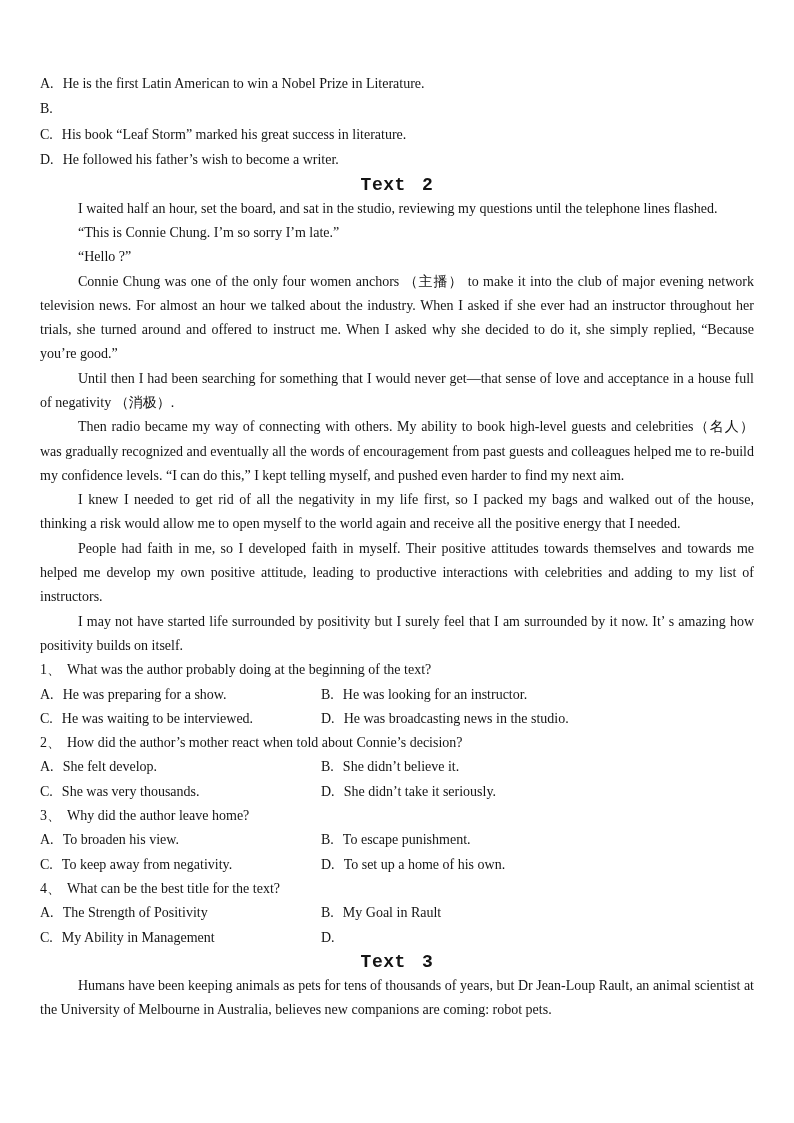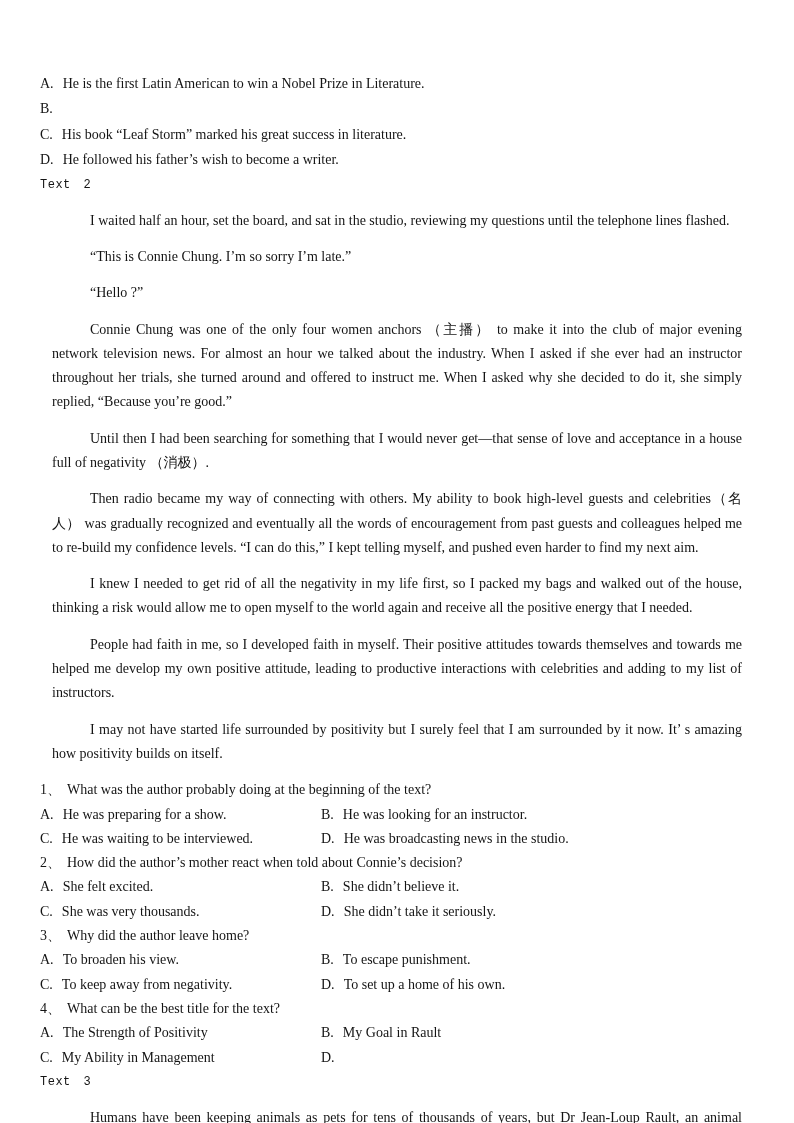--- a/index.html
+++ b/index.html
@@ -12,29 +12,30 @@
     font-size: 14px;
     overflow: hidden;
   }
   .page { width: 794px; height: 1123px; padding: 71px 40px 0 40px; }
 
   .opt-line { display: flex; line-height: 25.4px; }
   .label { flex: 0 0 auto; margin-right: 9px; }
 
   .heading {
     font-family: "Liberation Mono", "DejaVu Sans Mono", monospace;
-    font-weight: 400;
-    font-size: 12px;
+    font-weight: 700;
+    font-size: 18px;
+    text-align: center;
     line-height: 24px;
     word-spacing: 5px;
     letter-spacing: 0.5px;
   }
 
   .para {
-    margin: 12px;
+    margin: 0;
     text-align: justify;
     text-indent: 38px;
     line-height: 24.3px;
   }
 
   .q-stem { display: flex; line-height: 24.3px; }
   .qnum { flex: 0 0 auto; margin-right: 6px; }
 
   .opt-row { display: flex; line-height: 24.3px; }
   .opt-cell { display: flex; }
@@ -105,21 +106,21 @@
   </div>
 
   <div>
     <div class="q-stem">
       <span class="qnum">2、</span>
       <span>How did the author’s mother react when told about Connie’s decision?</span>
     </div>
     <div class="opt-row">
       <div class="opt-cell left">
         <span class="label">A.</span>
-        <span>She felt excited.</span>
+        <span>She felt develop.</span>
       </div>
       <div class="opt-cell">
         <span class="label">B.</span>
         <span>She didn’t believe it.</span>
       </div>
     </div>
     <div class="opt-row">
       <div class="opt-cell left">
         <span class="label">C.</span>
         <span>She was very thousands.</span>

